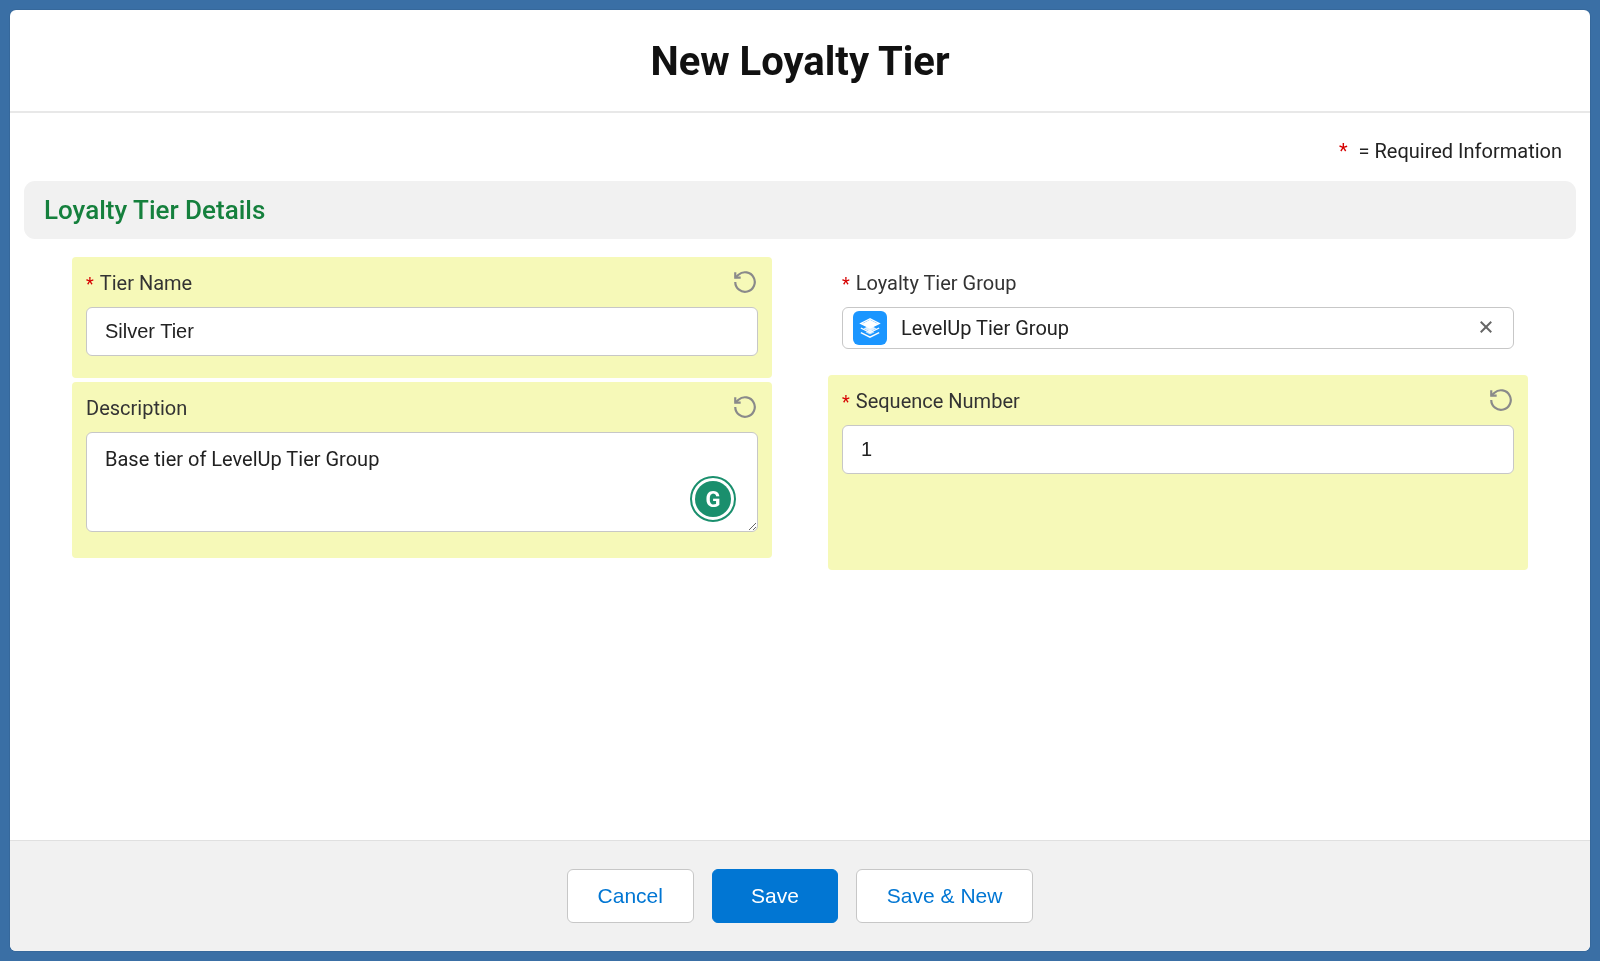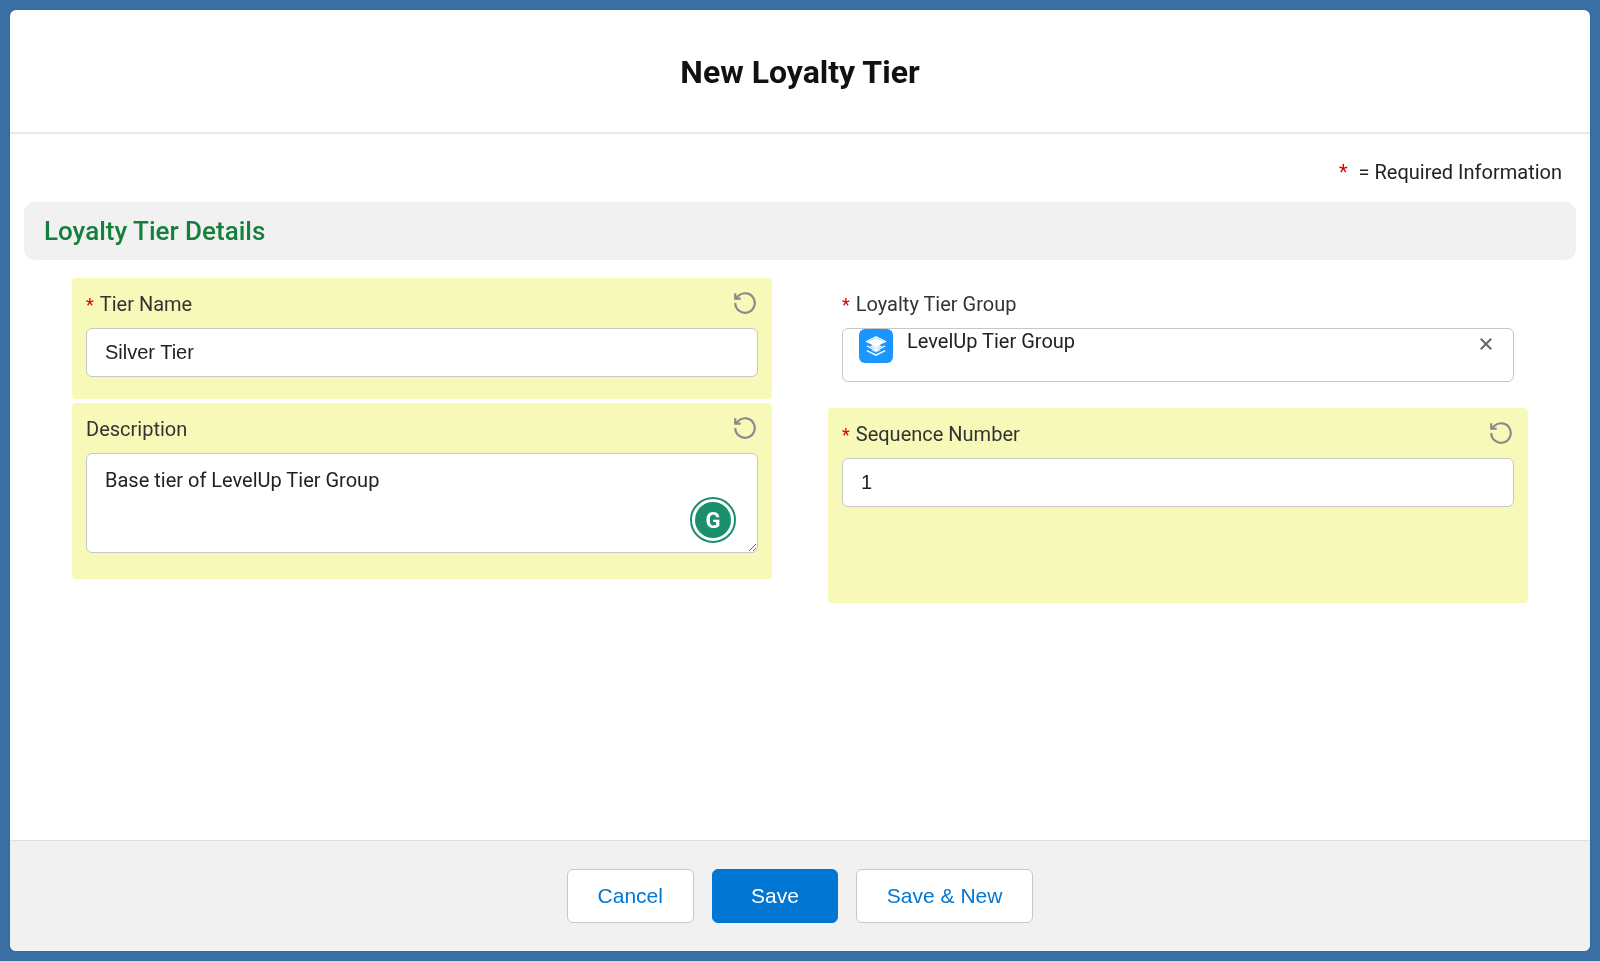--- a/index.html
+++ b/index.html
@@ -19,22 +19,22 @@
     flex-direction: column;
     overflow: hidden;
     box-shadow: 0 0 0 1px rgba(0,0,0,0.06);
   }
   .modal-header {
     text-align: center;
     padding: 28px 0 26px 0;
     border-bottom: 2px solid #e8e8e8;
   }
   .modal-header h1 {
-    margin: 15px;
-    font-size: 32px;
+    margin: 0;
+    font-size: 40px;
     font-weight: 700;
     color: #111;
   }
   .modal-body {
     flex: 1;
     padding: 18px 14px 0 14px;
     overflow: auto;
   }
   .req-info {
     text-align: right;
@@ -117,23 +117,24 @@
   }
   .undo-icon {
     position: absolute;
     top: 12px;
     right: 14px;
     color: #8a8a8a;
     cursor: pointer;
   }
   .undo-icon svg { width: 26px; height: 26px; }
   .field-lookup {
-    height: 54px;
-    display: flex;
-    padding: 0 14px 0 16px;
+    height: 42px;
+    display: flex;
+    align-items: center;
+    padding: 0 14px 0 10px;
     gap: 14px;
   }
   .lookup-icon {
     width: 34px;
     height: 34px;
     border-radius: 6px;
     background: #1b96ff;
     color: #fff;
     display: flex;
     align-items: center;

